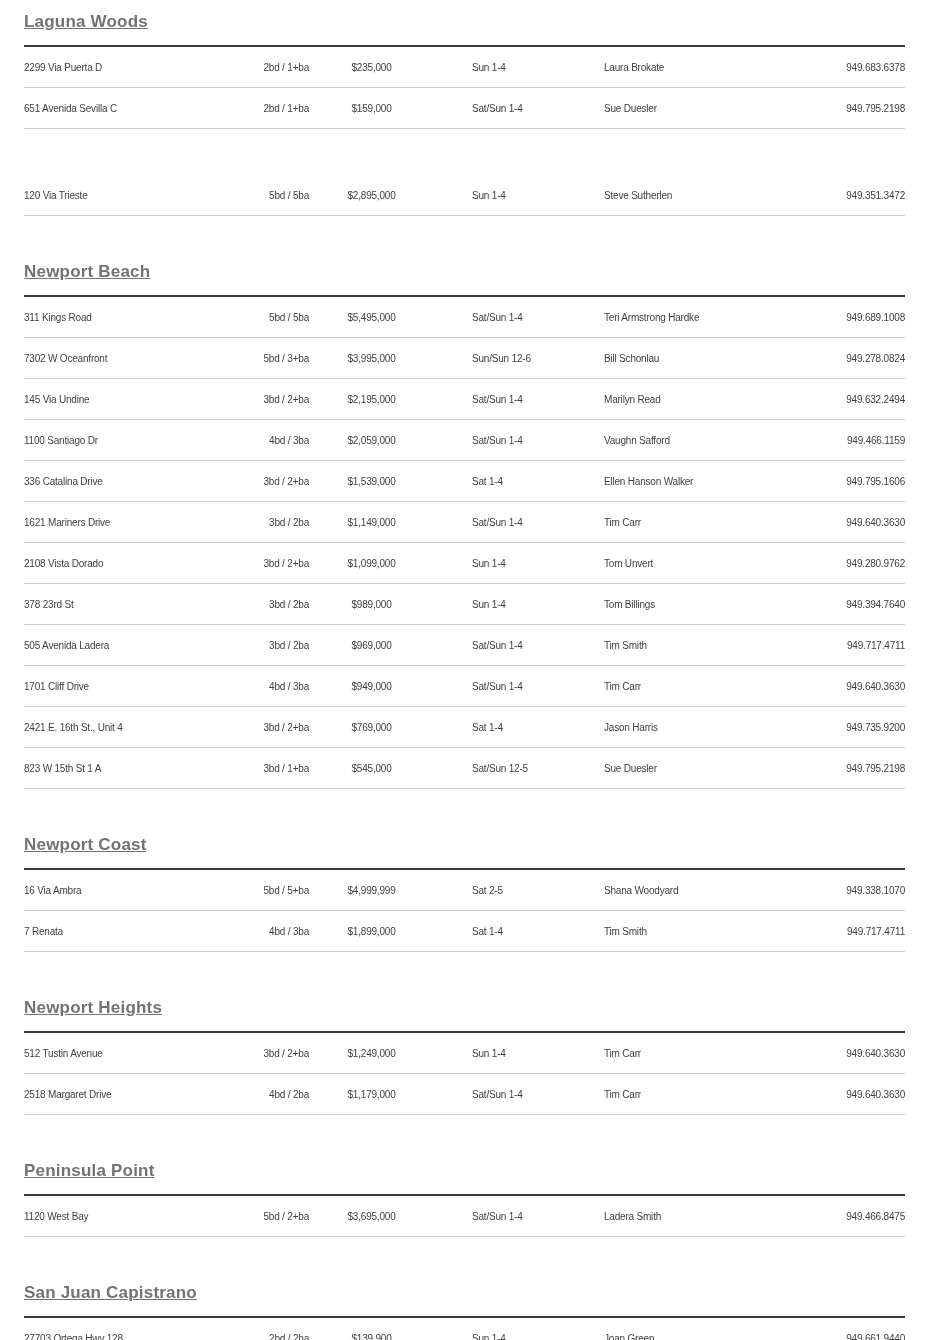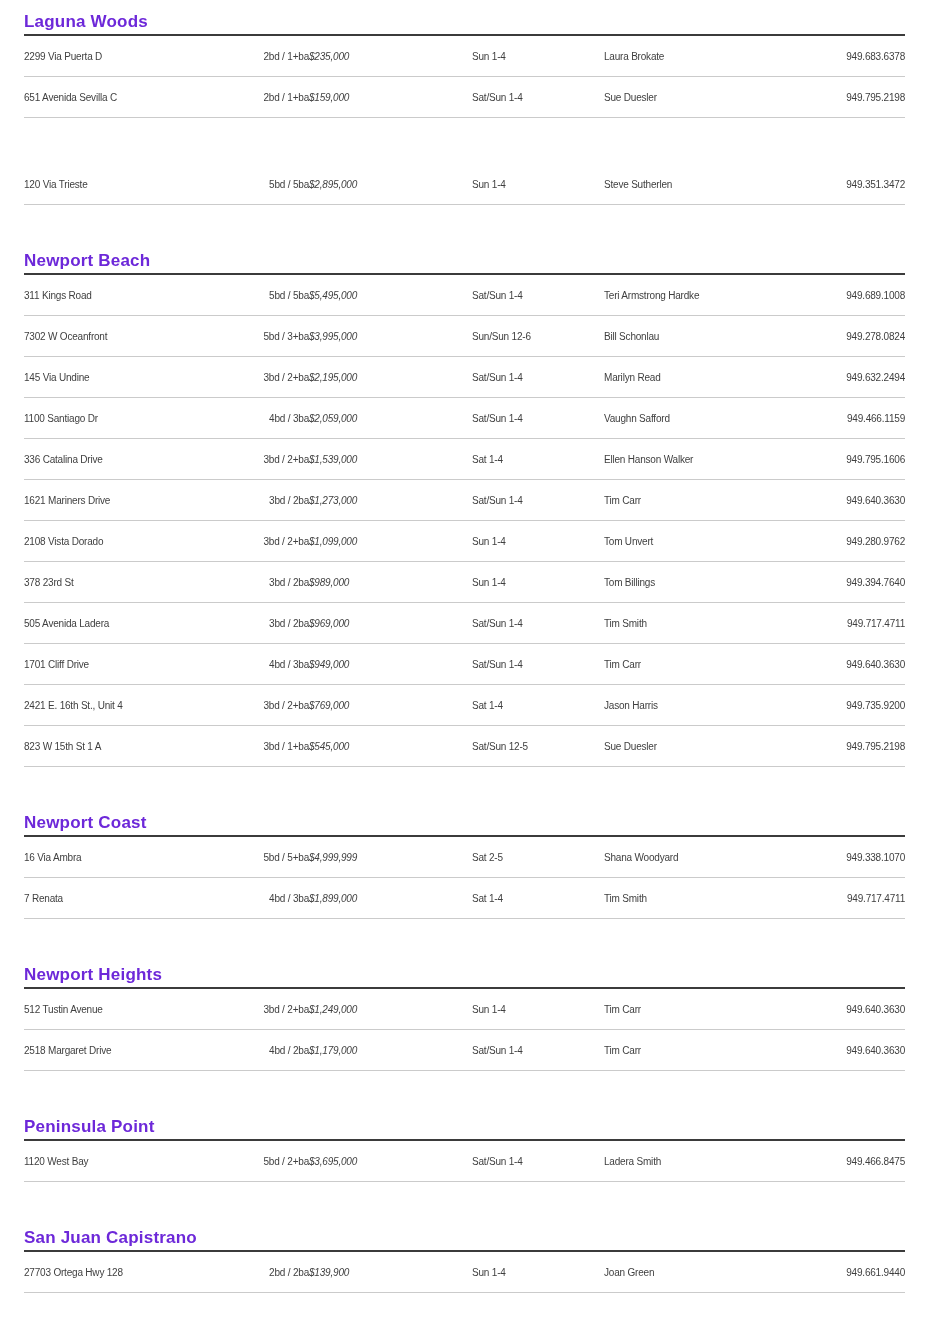--- a/index.html
+++ b/index.html
@@ -14,40 +14,41 @@
     color: #3f3f3f;
     -webkit-font-smoothing: antialiased;
   }
   .page {
     padding: 12px 28px 20px 24px;
   }
   .section { margin-top: 46px; }
   .section:first-child { margin-top: 0; }
   .section-title {
     margin: 0;
-    color: #6d28d9;
+    color: #737373;
     font-size: 17px;
     line-height: 20px;
     font-weight: bold;
     letter-spacing: 0.2px;
-    padding-bottom: 2px;
+    padding-bottom: 13px;
     border-bottom: 2px solid #3b3b3b;
+    text-decoration: underline;
   }
   .row {
     display: grid;
     grid-template-columns: 190px 95px 125px 170px 195px 1fr;
     align-items: center;
     height: 40px;
     border-bottom: 1px solid #cbcbcb;
     font-size: 10px;
     letter-spacing: -0.2px;
   }
   .cell { white-space: nowrap; overflow: hidden; }
   .cell-bedbath { text-align: right; }
-  .cell-price   { text-align: left; font-style: italic; }
+  .cell-price   { text-align: center; }
   .cell-time    { padding-left: 38px; }
   .cell-phone   { text-align: right; }
 </style>
 </head>
 <body>
 
 <div class="page">
   <div id="sections-root">
   <section class="section">
     <h2 class="section-title">Laguna Woods</h2>
@@ -129,21 +130,21 @@
     <span class="cell cell-bedbath">3bd / 2+ba</span>
     <span class="cell cell-price">$1,539,000</span>
     <span class="cell cell-time">Sat 1-4</span>
     <span class="cell cell-agent">Ellen Hanson Walker</span>
     <span class="cell cell-phone">949.795.1606</span>
   </div>
 
   <div class="row">
     <span class="cell cell-address">1621 Mariners Drive</span>
     <span class="cell cell-bedbath">3bd / 2ba</span>
-    <span class="cell cell-price">$1,273,000</span>
+    <span class="cell cell-price">$1,149,000</span>
     <span class="cell cell-time">Sat/Sun 1-4</span>
     <span class="cell cell-agent">Tim Carr</span>
     <span class="cell cell-phone">949.640.3630</span>
   </div>
 
   <div class="row">
     <span class="cell cell-address">2108 Vista Dorado</span>
     <span class="cell cell-bedbath">3bd / 2+ba</span>
     <span class="cell cell-price">$1,099,000</span>
     <span class="cell cell-time">Sun 1-4</span>

